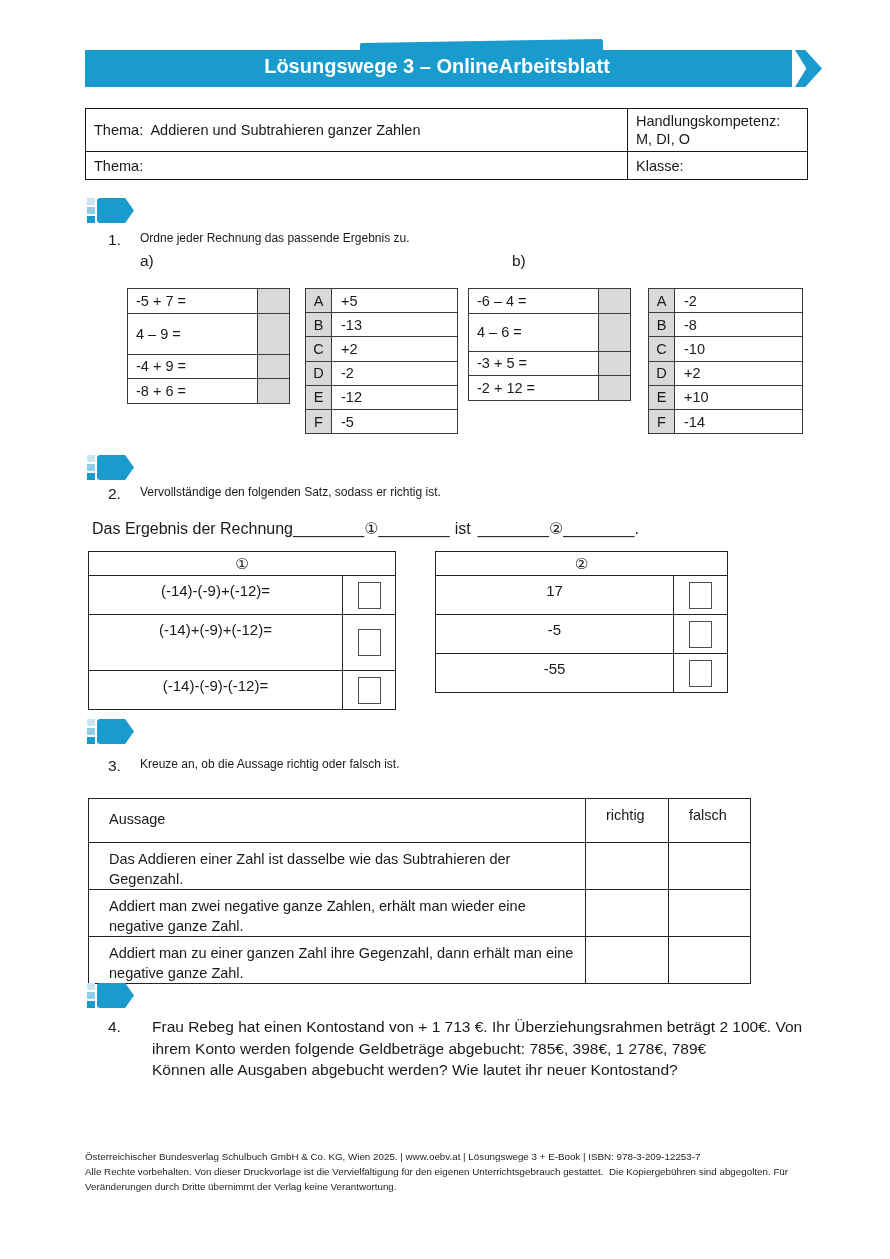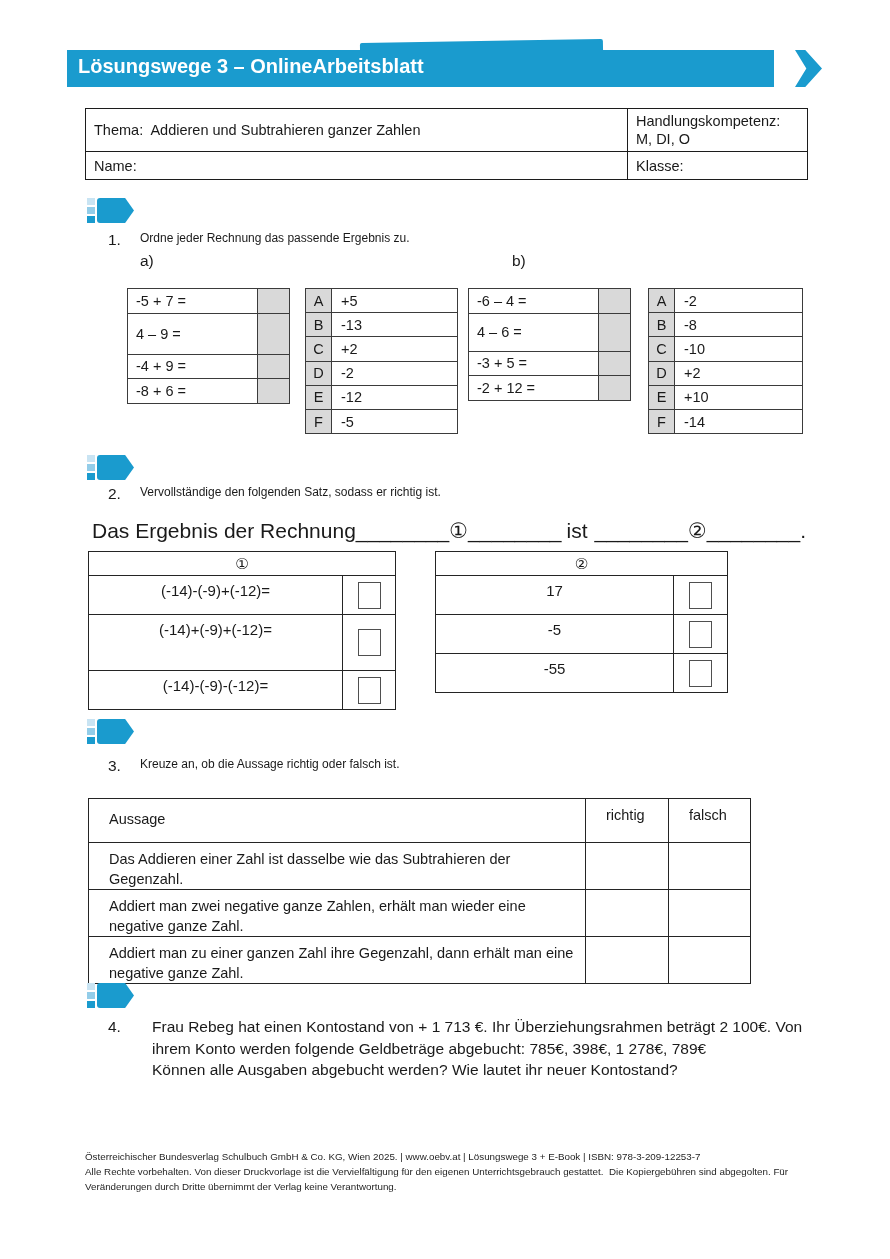--- a/index.html
+++ b/index.html
@@ -2,23 +2,23 @@
 <html style="--brand-cyan: #1a9bce; --pencil-light: #c9e4f3; --pencil-mid: #93cde9; --cell-gray: #d9d9d9;"><head>
 <meta charset="utf-8">
 <style>
   html,body{margin:0;padding:0;background:#fff;}
   .page{position:relative;width:890px;height:1259px;background:#fff;overflow:hidden;
         font-family:"Liberation Sans","DejaVu Sans",sans-serif;color:#1a1a1a;}
 
   
   .banner-bump{position:absolute;left:360px;top:41px;width:243px;height:14px;
                background:var(--brand-cyan,#1a9bce);transform:rotate(-1deg);border-radius:2px;}
-  .banner-body{position:absolute;left:67px;top:50px;width:707px;height:37px;box-sizing:border-box;
+  .banner-body{position:absolute;left:85px;top:50px;width:707px;height:37px;box-sizing:border-box;
                background:var(--brand-cyan,#1a9bce);display:flex;align-items:center;
-               justify-content:flex-start;padding:0 14px 4px 11px;}
+               justify-content:center;padding:0 14px 4px 11px;}
   .banner-tip{position:absolute;left:795px;top:50px;width:27px;height:37px;
               background:var(--brand-cyan,#1a9bce);
               clip-path:polygon(0 0,38% 0,100% 50%,38% 100%,0 100%,42% 50%);}
   .banner-text{color:#fff;font-weight:bold;font-size:20px;line-height:37px;white-space:nowrap;}
 
   
   .info-table{position:absolute;left:85px;top:108px;border-collapse:collapse;table-layout:fixed;}
   .info-table td{border:1.6px solid #1c1c1c;font-size:14.5px;line-height:18px;
                  padding:3px 8px;vertical-align:middle;white-space:pre-wrap;}
 
@@ -38,21 +38,21 @@
 
   
   .mtable{position:absolute;border-collapse:collapse;table-layout:fixed;font-size:14.5px;}
   .mtable td{border:1.6px solid #3b3b3b;padding:0;overflow:hidden;}
   .mtable td.prob{padding-left:8px;}
   .mtable td.val{padding-left:9px;}
   .mtable td.key{text-align:center;}
   .gray{background:var(--cell-gray,#d9d9d9);}
 
   
-  .sentence{position:absolute;left:92px;top:519px;font-size:21px;white-space:nowrap;}
+  .sentence{position:absolute;left:92px;top:519px;font-size:16px;white-space:nowrap;}
   .sentence .mid{margin:0 7px 0 5px;}
   .qtable{position:absolute;border-collapse:collapse;table-layout:fixed;font-size:15px;}
   .qtable td{border:1.3px solid #242424;padding:0;text-align:center;vertical-align:middle;}
   .qtable .qhead td{height:23px;font-size:15px;}
   .qtable .expr{font-size:15px;vertical-align:top;padding-top:6px;}
   .checkbox{width:21px;height:25px;border:1.6px solid #4f4f4f;margin:0 auto;background:#fff;}
 
   
   .stable{position:absolute;left:88px;top:798px;border-collapse:collapse;table-layout:fixed;font-size:14.5px;}
   .stable td{border:1.3px solid #242424;vertical-align:top;padding:6px 8px 0 20px;line-height:20px;}
@@ -83,21 +83,21 @@
     <colgroup>
         <col style="width:542px">
         <col style="width:180px">
       </colgroup>
     <tbody>
         <tr style="height:39px">
       <td>Thema:  Addieren und Subtrahieren ganzer Zahlen</td>
       <td>Handlungskompetenz: M, DI, O</td>
     </tr>
     <tr style="height:28px">
-      <td>Name:</td>
+      <td>Thema:</td>
       <td>Klasse:</td>
     </tr>
   </tbody>
     </table>
 
   <div class="pencil" style="left:87px;top:198px;">
     <div class="sq sq1"></div>
     <div class="sq sq2"></div>
     <div class="sq sq3"></div>
     <div class="pbody"></div>

